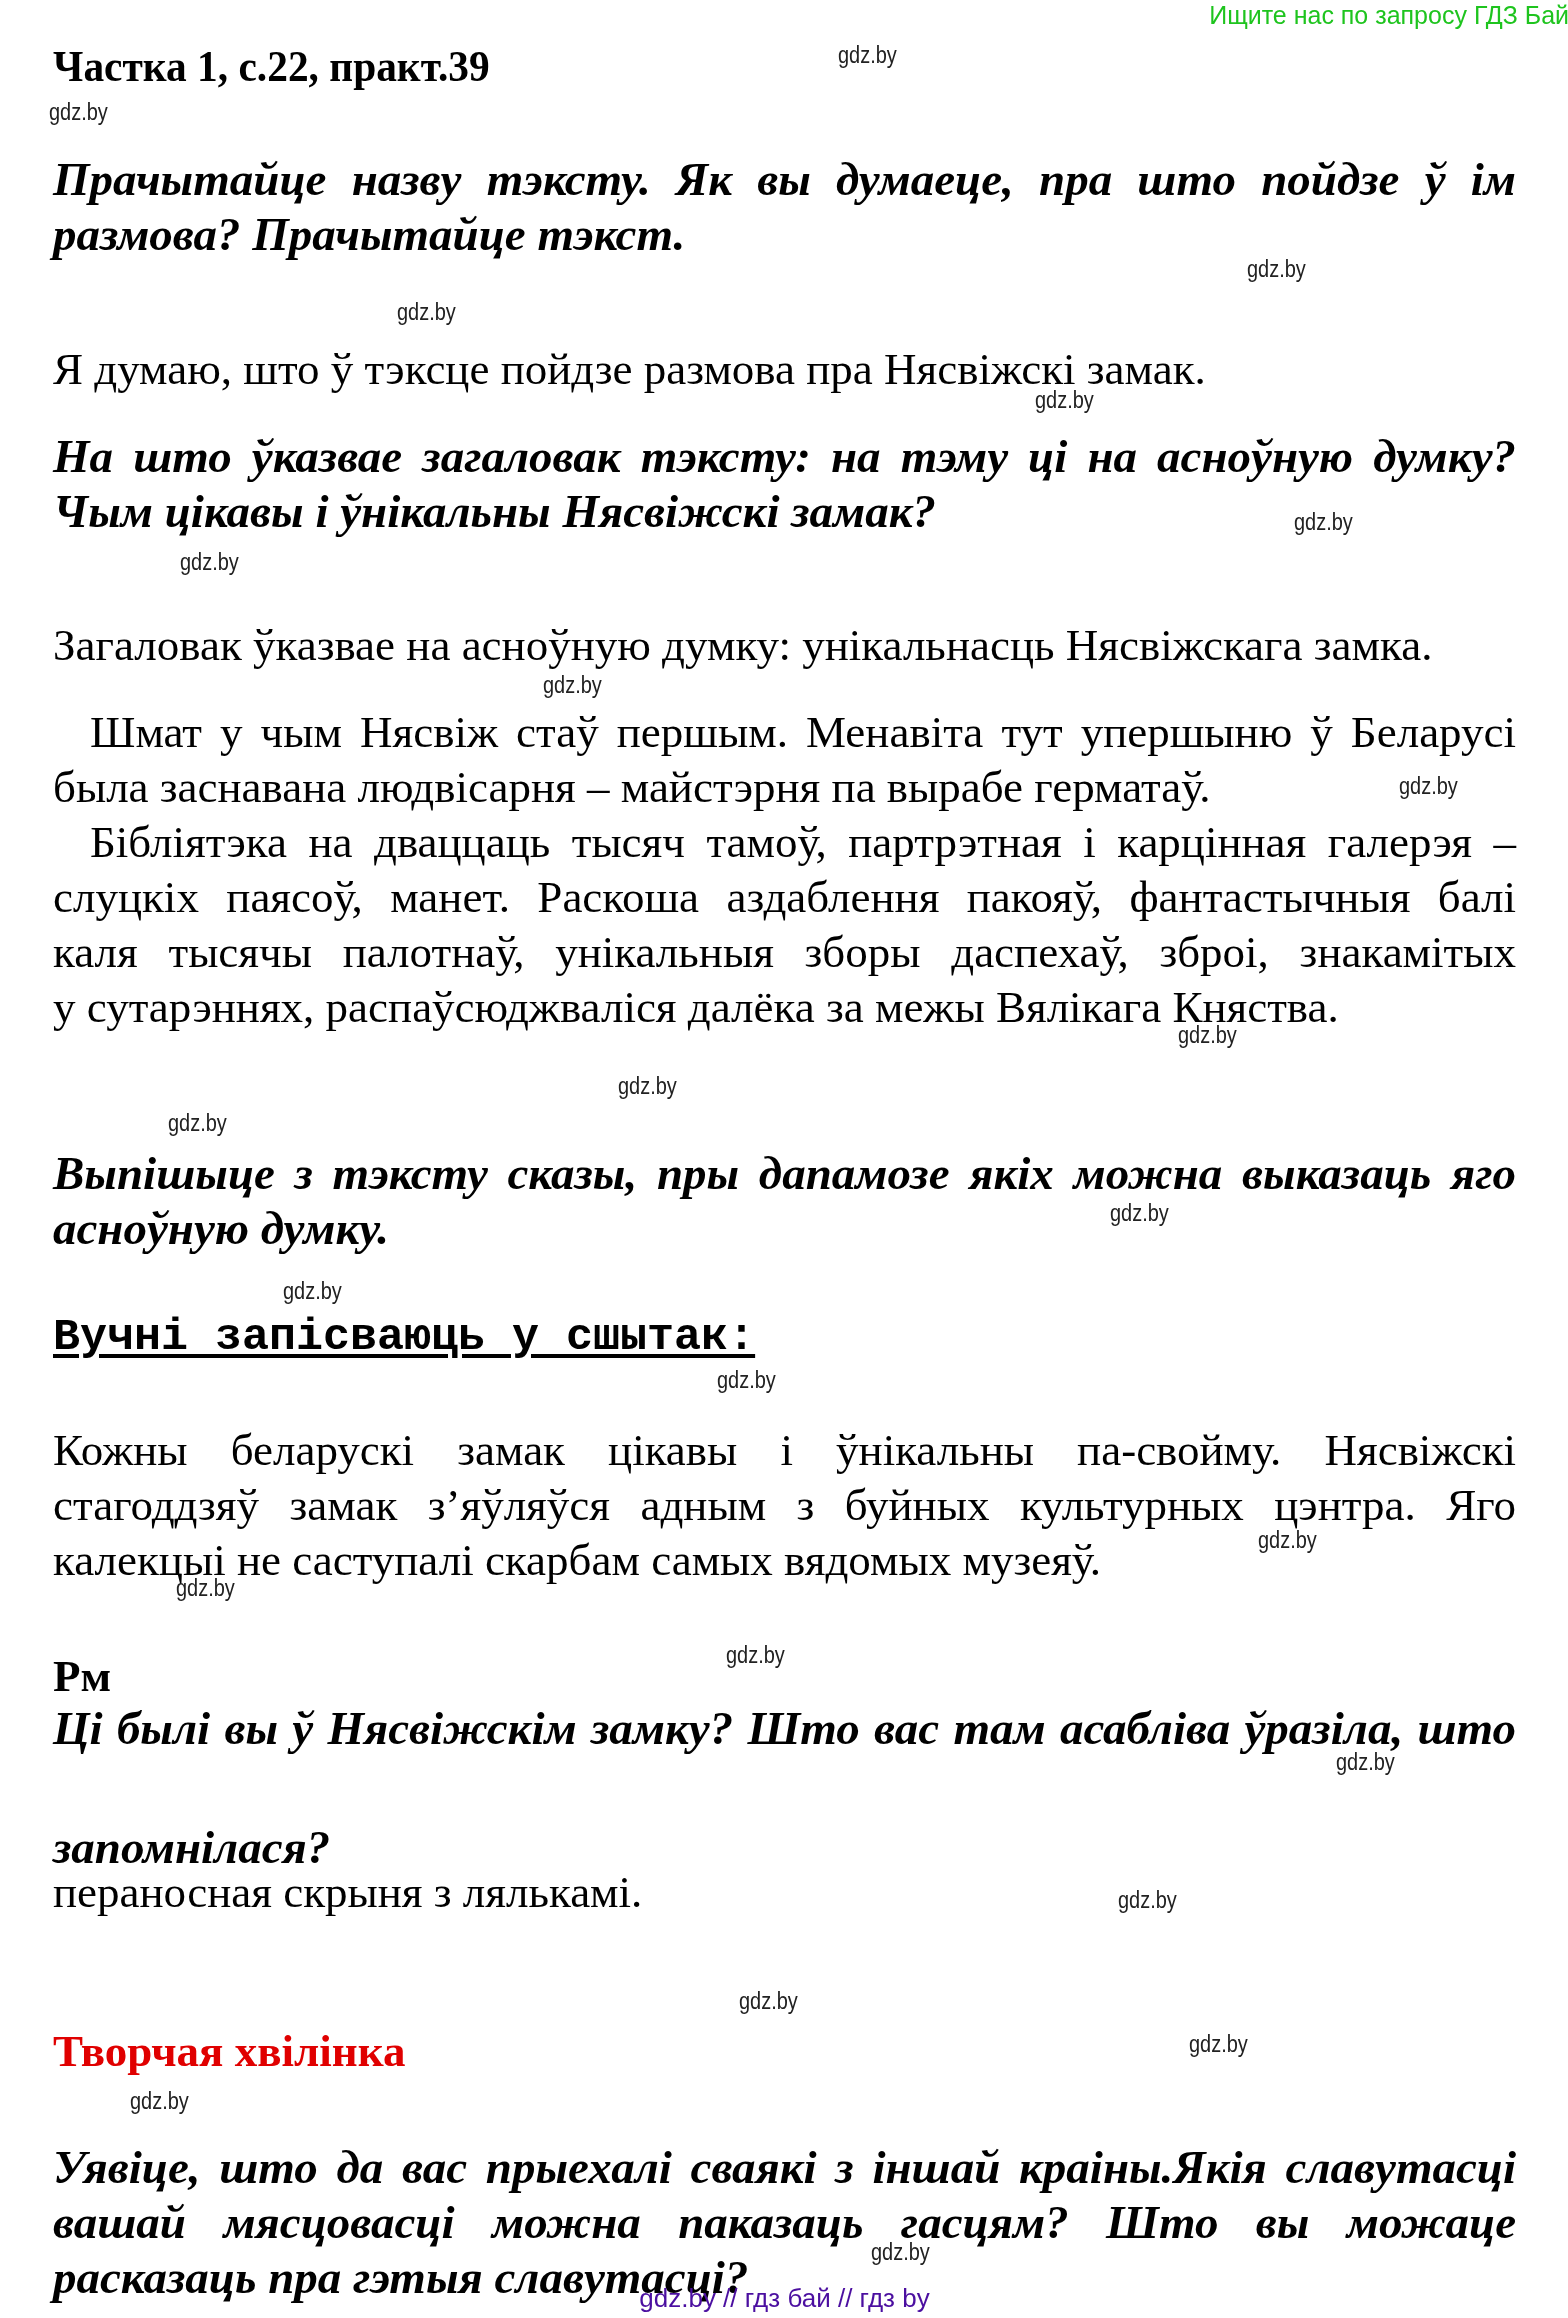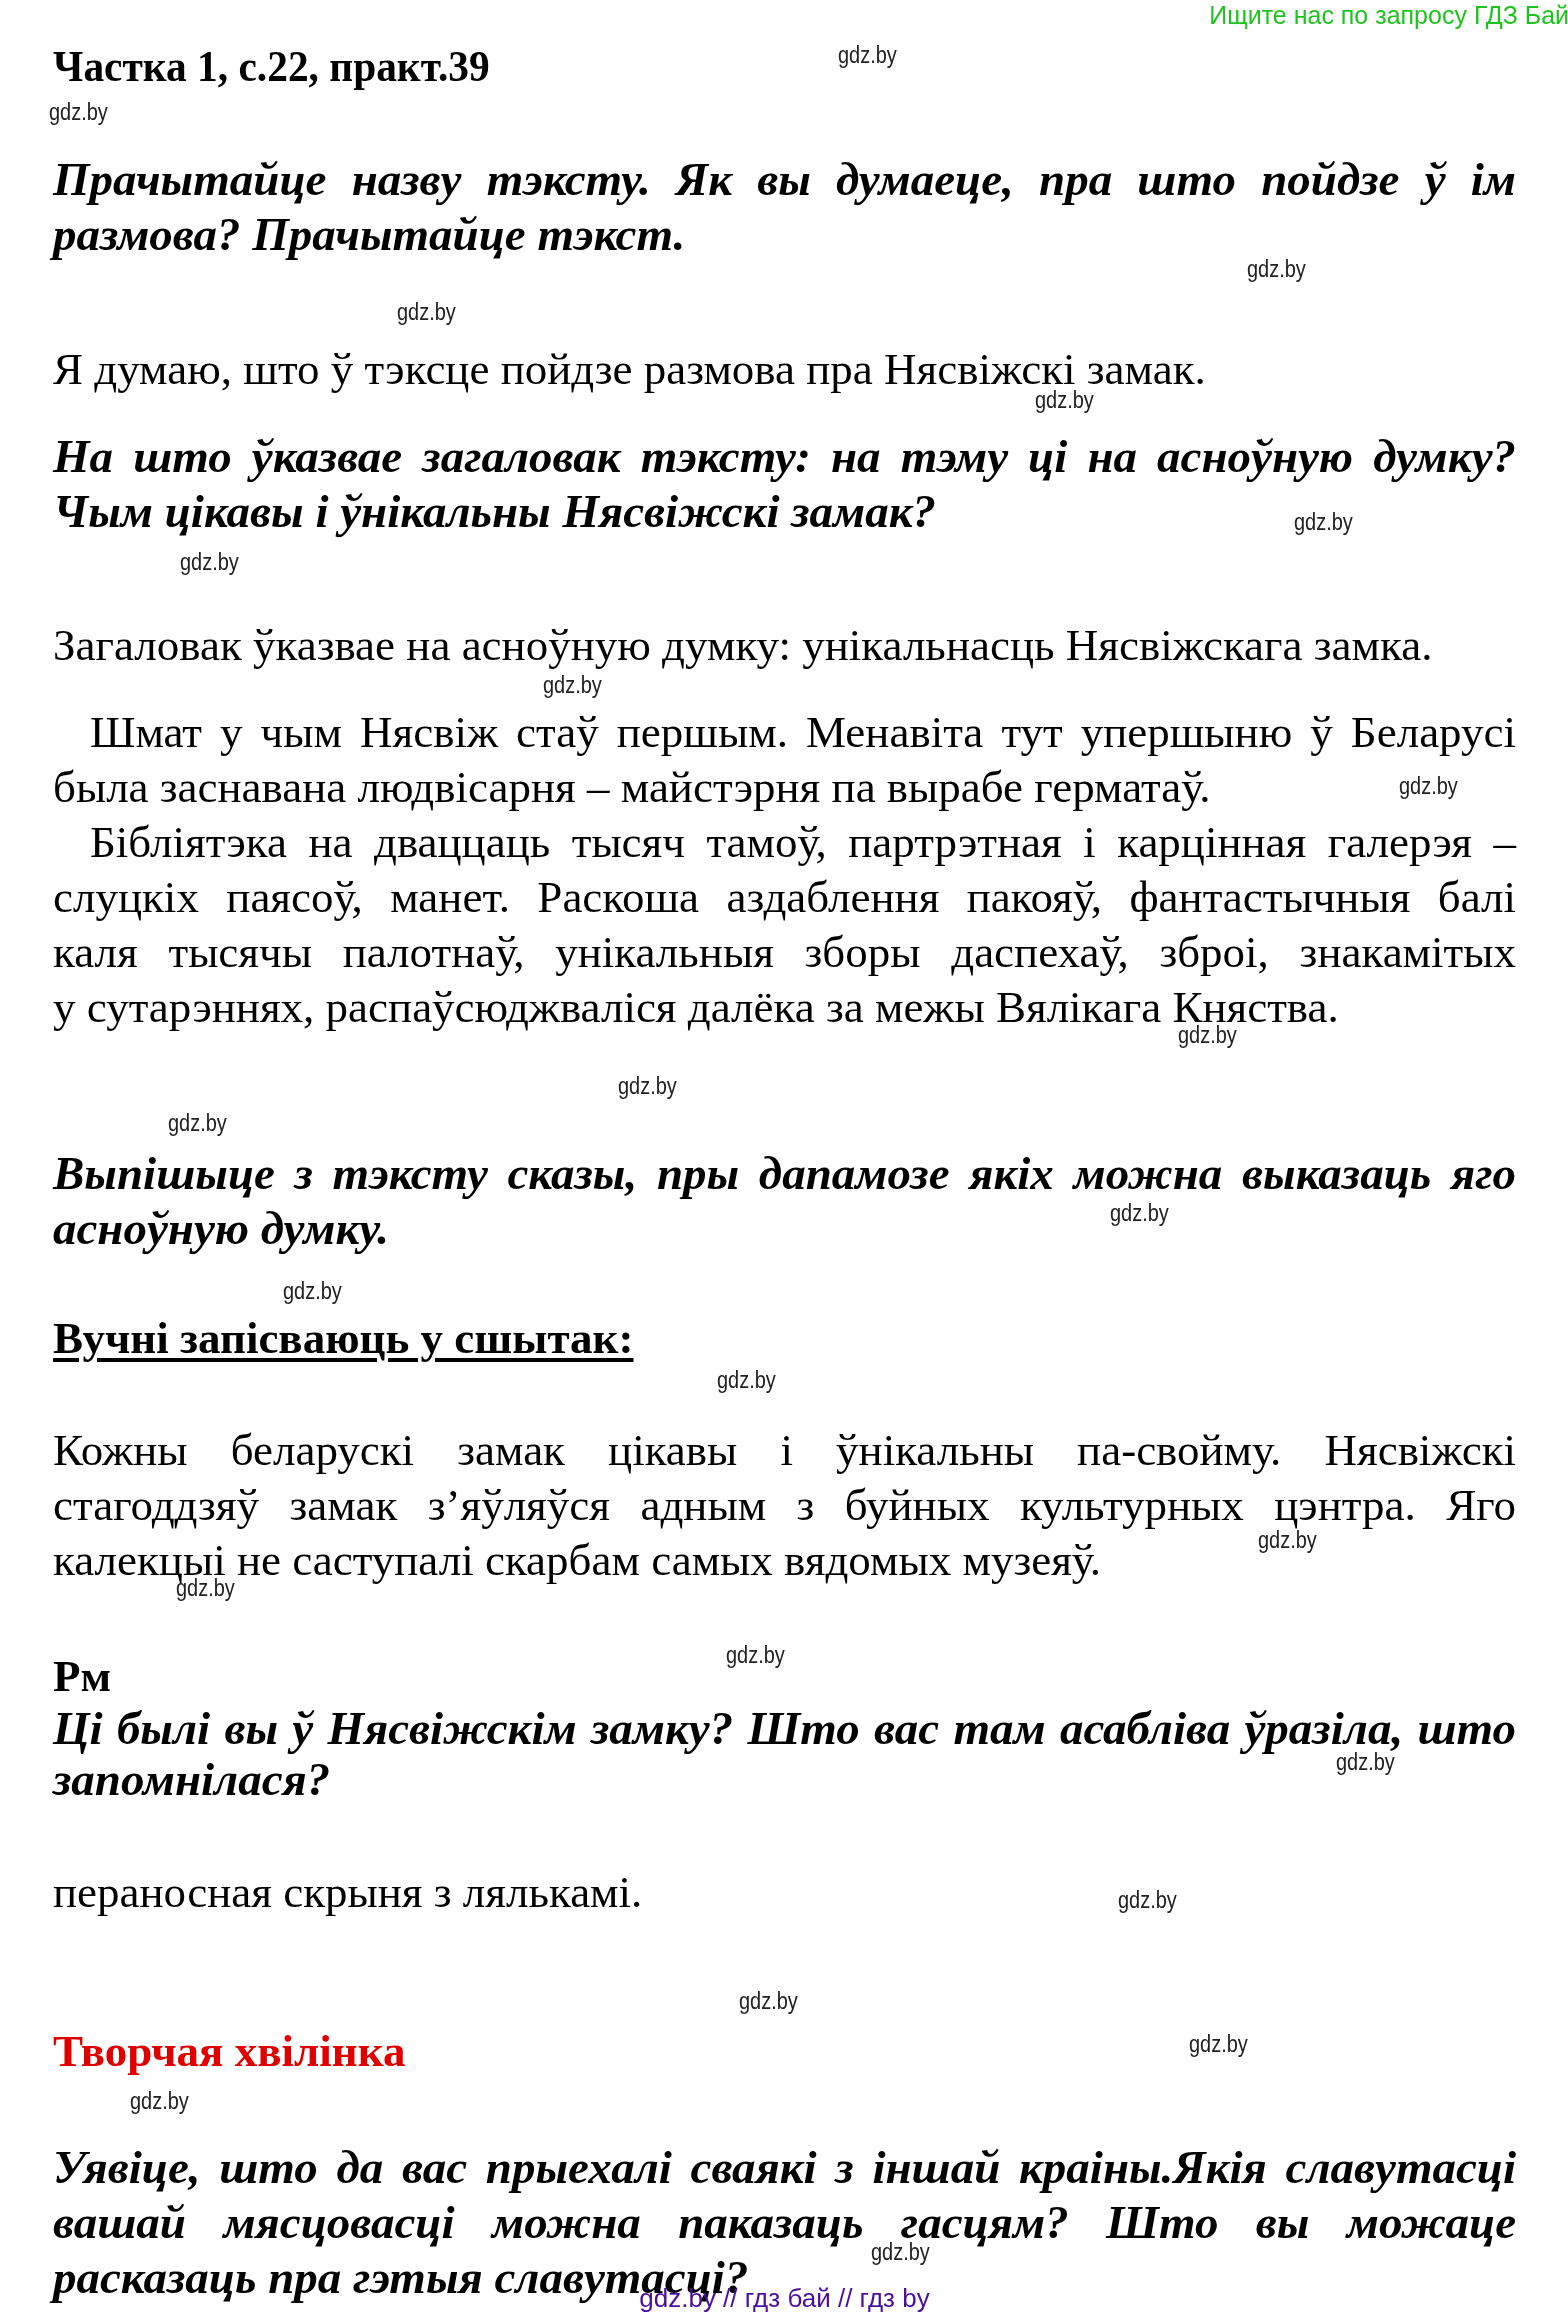--- a/index.html
+++ b/index.html
@@ -8,21 +8,21 @@
   .top-banner { left:0; width:1569px; top:0; text-align:right; font-family:"Liberation Sans", sans-serif; font-size:25px; color:#1ec41e; line-height:31px; }
   .wm { font-family:"Liberation Sans", sans-serif; font-size:23.5px; color:#222; line-height:26px; transform:scaleX(0.85); transform-origin:left top; }
   .title { left:53px; top:40px; font-size:45px; font-weight:bold; line-height:52px; transform:scaleX(0.92); transform-origin:left top; }
   .q { left:53px; width:1463px; font-size:47px; font-weight:bold; font-style:italic; line-height:55px; text-align:justify; text-align-last:justify; }
   .q.last-left { text-align-last:left; }
   .p { left:53px; width:1463px; font-size:45px; line-height:55px; text-align:justify; }
   .p.single { text-align:left;margin-top:24px; }
   .indent { text-indent:37px; }
   .line { display:block; }
   .just { display:block; text-align:justify; text-align-last:justify; }
-  .heading-u { left:53px; top:1312px; font-size:45px; font-weight:bold; line-height:52px; text-decoration:underline; text-decoration-thickness:4px; text-underline-offset:4.9px; }
+  .heading-u { left:53px; top:1312px; font-size:45px; font-weight:bold; line-height:52px; text-decoration:underline; text-decoration-thickness:4px; text-underline-offset:4.9px;font-family:Liberation Mono, monospace; }
   .rm { left:53px; top:1650px; font-size:45px; font-weight:bold; line-height:52px; }
   .red-heading { left:53px; top:2025px; font-size:45px; font-weight:bold; color:#e00000; line-height:52px; }
   .bottom-links { left:0; width:1569px; top:2282px; text-align:center; font-family:"Liberation Sans", sans-serif; font-size:26px; color:#4b0fa0; line-height:32px; }
 </style>
 </head>
 <body>
 
 <div class="abs top-banner">Ищите нас по запросу ГДЗ Бай</div>
 
 <div class="abs title">Частка 1, с.22, практ.39</div>
@@ -92,21 +92,21 @@
   <span class="just">Кожны беларускі замак цікавы і ўнікальны па-свойму. Нясвіжскі</span>
   <span class="just">стагоддзяў замак з’яўляўся адным з буйных культурных цэнтра. Яго</span>
   <span class="line">калекцыі не саступалі скарбам самых вядомых музеяў.</span>
 </div>
 
 <div class="abs rm">Рм</div>
 
 <div class="abs q" style="top:1701px">
   <span class="just">Ці былі вы ў Нясвіжскім замку? Што вас там асабліва ўразіла, што</span>
 </div>
-<div class="abs q last-left" style="top:1752px">
+<div class="abs q last-left" style="top:1820px">
   <span class="line">запомнілася?</span>
 </div>
 
 <div class="abs p" style="top:1865px">
   <span class="line">пераносная скрыня з лялькамі.</span>
 </div>
 
 <div class="abs red-heading">Творчая хвілінка</div>
 
 <div class="abs q" style="top:2140px">

